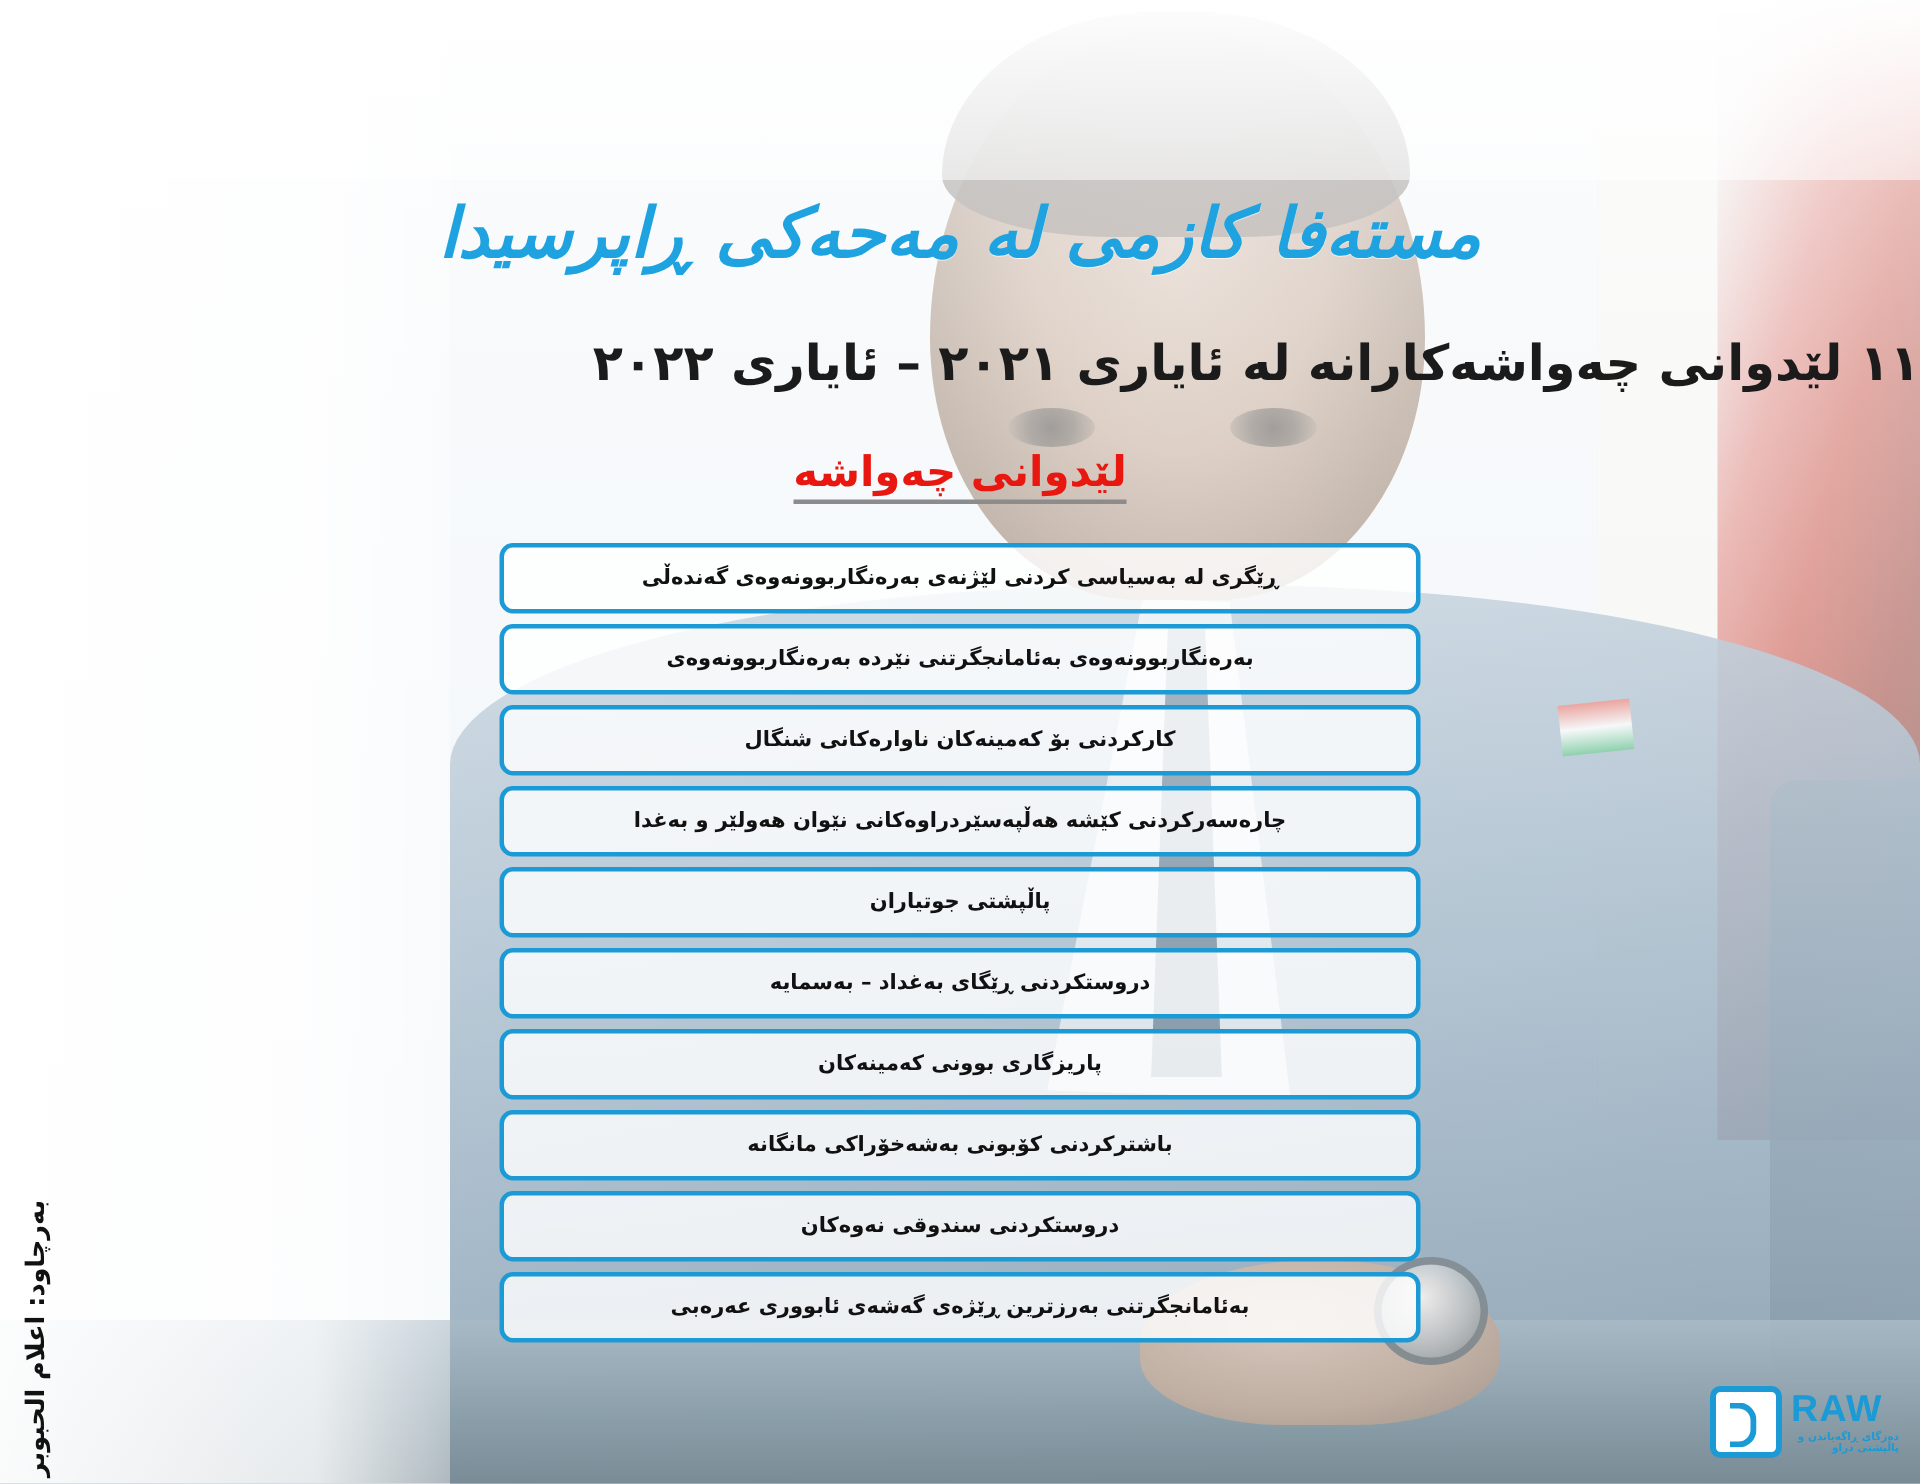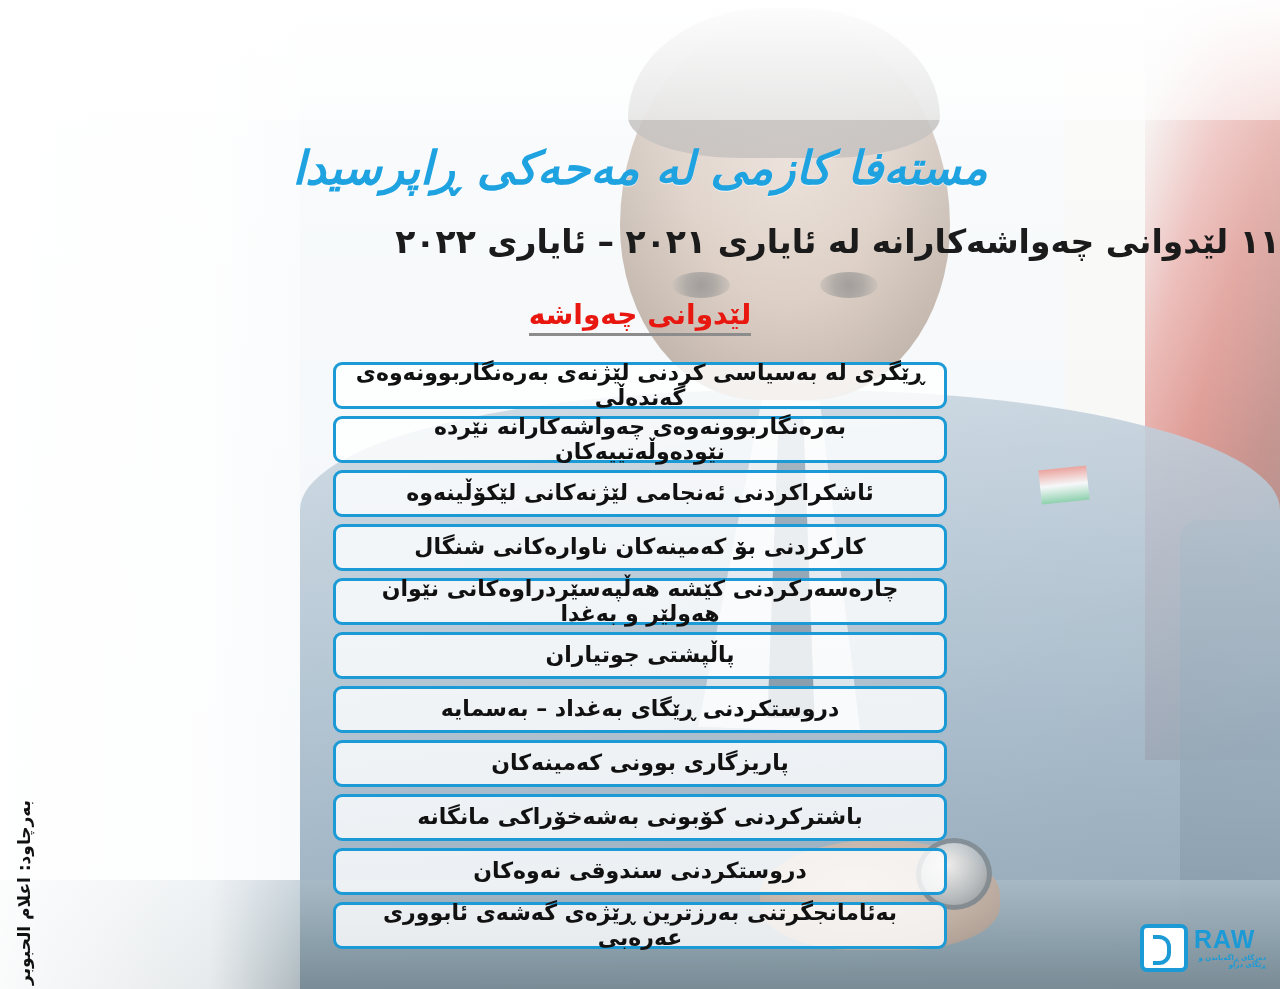--- a/index.html
+++ b/index.html
@@ -188,21 +188,20 @@
     top: 128px;
     left: 0;
     right: 0;
     text-align: center;
     font-size: 46px;
     font-weight: bold;
     font-style: italic;
     color: #1fa3e0;
     letter-spacing: 0px;
     text-shadow: 0 1px 0 rgba(255,255,255,.6);
-    margin-top: 13px;
   }
 
   .subtitle {
     position: absolute;
     top: 222px;
     left: 0;
     right: 0;
     text-align: right;
     font-size: 33px;
     font-weight: bold;
@@ -236,21 +235,21 @@
     gap: 7px;
   }
   .list-item {
     height: 47px;
     border: 3px solid #1b9ad6;
     border-radius: 9px;
     background: rgba(255,255,255,.80);
     display: flex;
     align-items: center;
     justify-content: center;
-    font-size: 22px;
+    font-size: 14px;
     font-weight: bold;
     color: #111111;
     text-align: center;
     padding: 0 10px;
     box-sizing: border-box;
     line-height: 1.1;
   }
 
   .credit {
     position: absolute;
@@ -346,35 +345,34 @@
   <div class="main-title">مستەفا کازمی لە مەحەکی ڕاپرسیدا</div>
 
   <div class="subtitle">١١ لێدوانی چەواشەکارانە لە ئایاری ٢٠٢١ – ئایاری ٢٠٢٢</div>
 
   <div class="section-heading">
     <span>لێدوانی چەواشە</span>
   </div>
 
   <div class="list">
     <div class="list-item">ڕێگری لە بەسیاسی کردنی لێژنەی بەرەنگاربوونەوەی گەندەڵی</div>
-    <div class="list-item">بەرەنگاربوونەوەی چەواشەکارانە نێردە نێودەوڵەتییەکان</div>
-    <div class="list-item">ئاشکراکردنی ئەنجامی لێژنەکانی لێکۆڵینەوە</div>
+    <div class="list-item">بەرەنگاربوونەوەی بەئامانجگرتنی نێردە بەرەنگاربوونەوەی</div>
     <div class="list-item">کارکردنی بۆ کەمینەکان ناوارەکانی شنگال</div>
     <div class="list-item">چارەسەرکردنی کێشە هەڵپەسێردراوەکانی نێوان هەولێر و بەغدا</div>
     <div class="list-item">پاڵپشتی جوتیاران</div>
     <div class="list-item">دروستکردنی ڕێگای بەغداد – بەسمایە</div>
     <div class="list-item">پاریزگاری بوونی کەمینەکان</div>
     <div class="list-item">باشترکردنی کۆبونی بەشەخۆراکی مانگانە</div>
     <div class="list-item">دروستکردنی سندوقی نەوەکان</div>
     <div class="list-item">بەئامانجگرتنی بەرزترین ڕێژەی گەشەی ئابووری عەرەبی</div>
   </div>
 
   <div class="credit">بەرچاود: اعلام الحبوبر</div>
 
   <div class="logo">
     <div class="logo-mark"></div>
     <div class="logo-text">
       <div class="logo-word">RAW</div>
-      <div class="logo-sub">دەزگای ڕاگەیاندن و ڕێگای دراو</div>
+      <div class="logo-sub">دەزگای ڕاگەیاندن و پاڵپشتی دراو</div>
     </div>
   </div>
 
 </div>
 
 </body></html>

